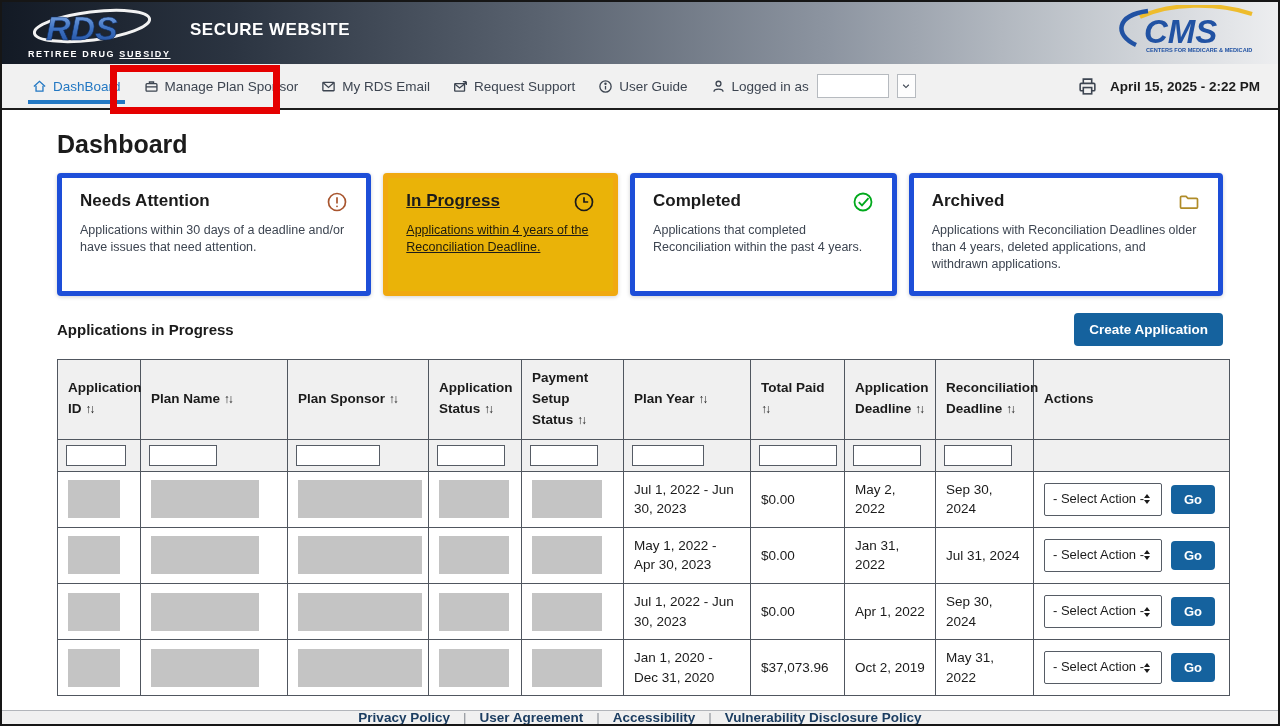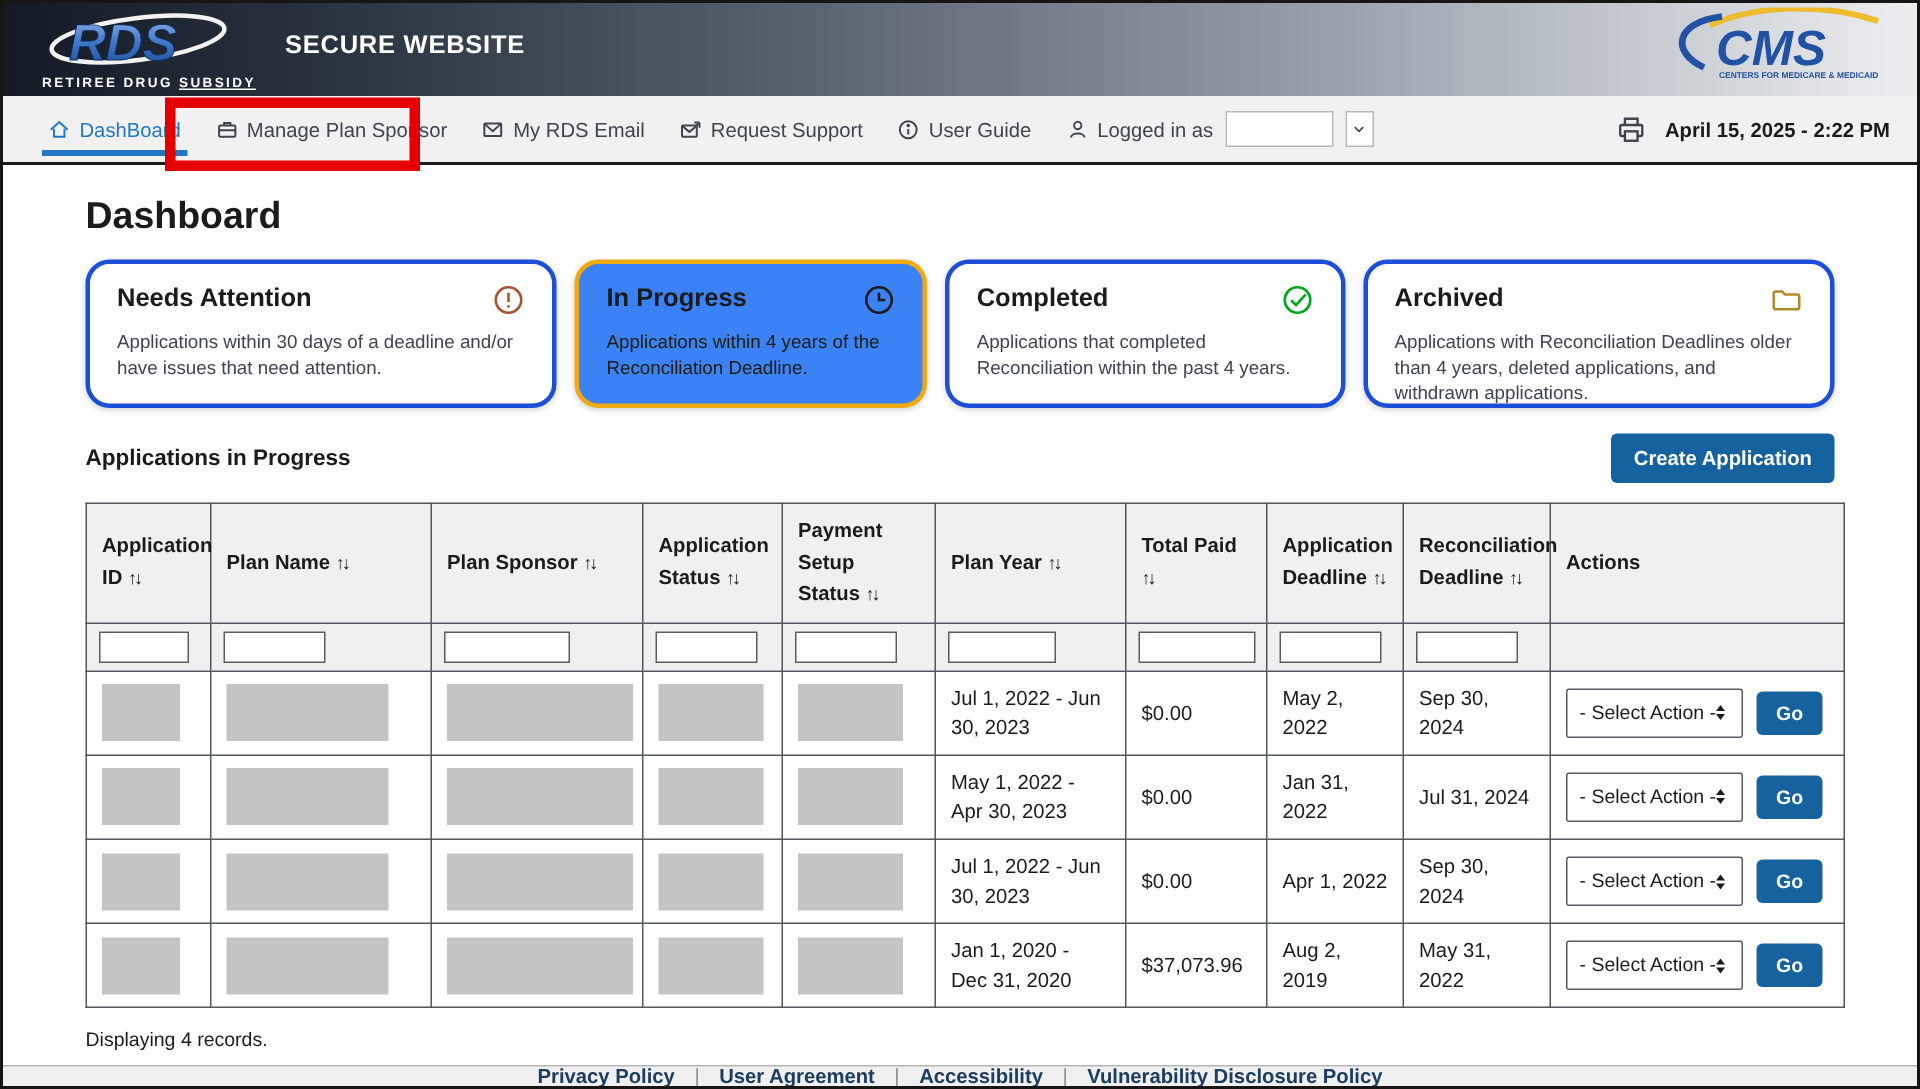--- a/index.html
+++ b/index.html
@@ -36,23 +36,23 @@
   .login-field { width:72px; height:24px; background:#fff; border:1px solid #b6babf; margin-left:2px; }
   .login-caret { width:19px; height:24px; border:1px solid #b6babf; background:#fdfdfd; display:flex; align-items:center; justify-content:center; font-size:11px; color:#3d4551; margin-left:2px; cursor:pointer; }
   .nav-right { margin-left:auto; display:flex; align-items:center; gap:12px; }
   .nav-date { font-size:13.5px; font-weight:600; color:#1b1b1b; }
   
   .red-box { position:absolute; left:108px; top:63px; width:170px; height:49px; border:7px solid #e50000; z-index:60; pointer-events:none; }
   
   .main { padding:0 55px; }
   h1.page-title { font-size:25px; font-weight:bold; margin:20px 0 14px; }
   .cards { display:flex; gap:12px; }
-  .card { background:#fff; border:3px solid #1d4ed8; border-radius:16px; box-shadow:0 1px 4px rgba(0,0,0,0.18); padding:13px 18px; height:99px; }
+  .card { background:#fff; border:5px solid #1d4ed8; border-radius:4px; box-shadow:0 1px 4px rgba(0,0,0,0.18); padding:13px 18px; height:123px; }
   .card.w1 { width:316px; } .card.w2 { width:236px; } .card.w3 { width:268px; } .card.w4 { width:316px; }
-  .card.active-card { background:#3b82f6; border-color:#f0a90f; }
+  .card.active-card { background:#eab308; border-color:#f0a90f;text-decoration:underline; }
   .card-head { display:flex; justify-content:space-between; align-items:flex-start; }
   .card-title { font-size:17px; font-weight:bold; }
   .card-desc { font-size:12.5px; color:#3d4551; line-height:1.35; margin-top:9px; }
   .card.active-card .card-desc { color:#1f1b0c; }
   .section-row { display:flex; justify-content:space-between; align-items:center; margin:17px 0 13px; }
   .section-title { font-size:15px; font-weight:bold; }
   .btn-primary { background:#15629e; color:#fff; font-weight:bold; font-size:13.5px; border:none; border-radius:4px; padding:9px 15px; cursor:pointer; font-family:inherit; }
   
   table { width:1172px; border-collapse:collapse; table-layout:fixed; font-size:13.5px; }
   th, td { border:1px solid #50565f; }
@@ -375,21 +375,21 @@
             <div class="ph ph-sponsor"></div>
           </td>
         <td>
             <div class="ph ph-status"></div>
           </td>
         <td>
             <div class="ph ph-status"></div>
           </td>
         <td>Jan 1, 2020 - Dec 31, 2020</td>
         <td>$37,073.96</td>
-        <td>Aug 2, 2019</td>
+        <td>Oct 2, 2019</td>
         <td>May 31, 2022</td>
         <td>
             <div class="actions-cell">
           <div class="select-box">
                 <span>- Select Action -</span>
                 <span class="caret-ud">
                   <i class="up"></i>
                   <i class="dn"></i>
                 </span>
               </div>

